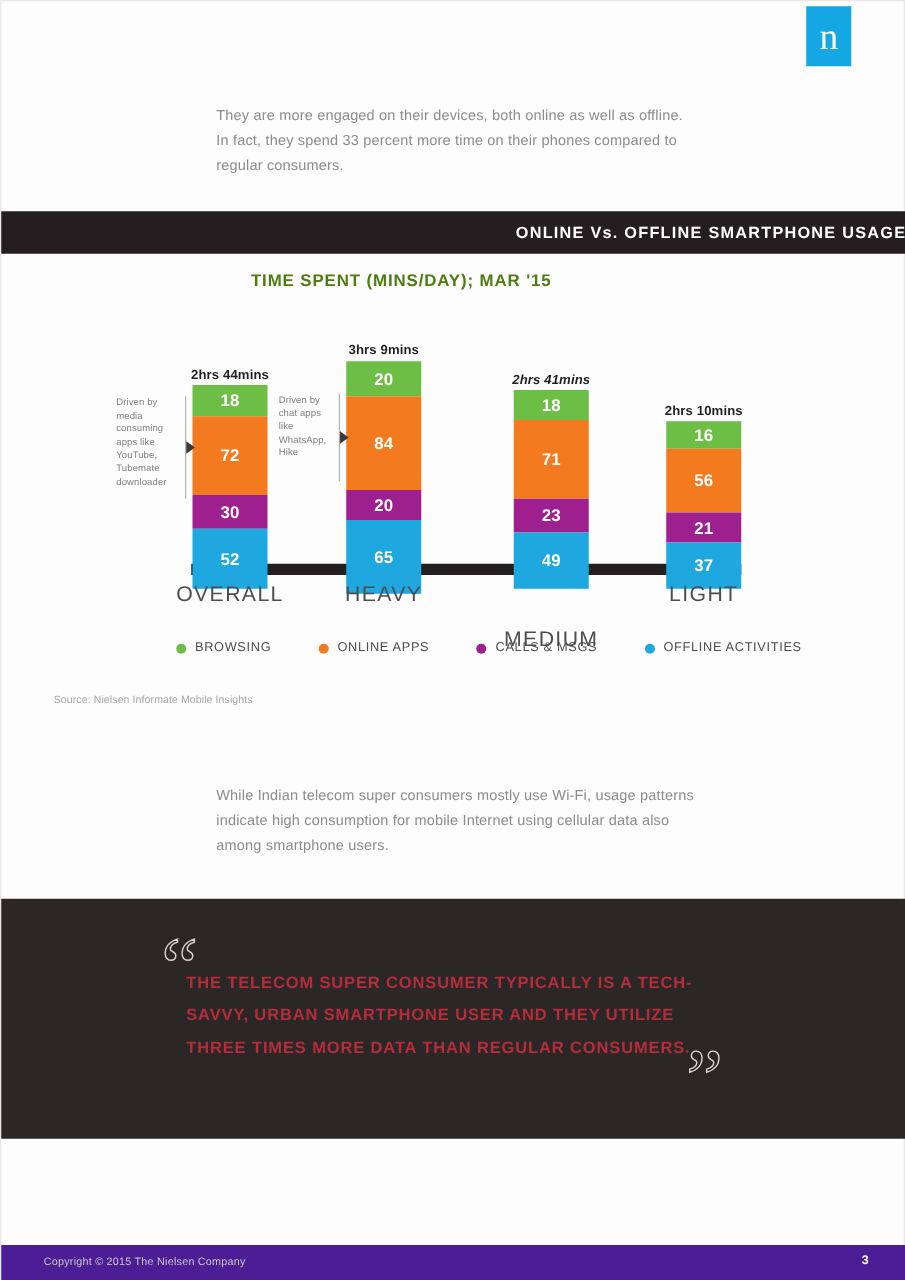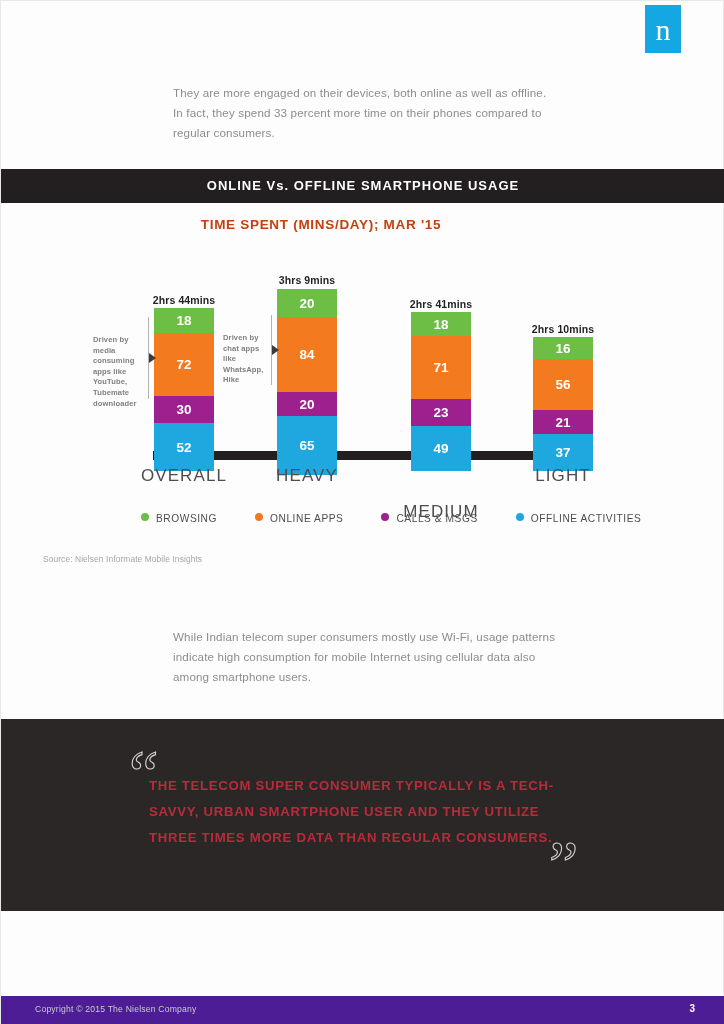--- a/index.html
+++ b/index.html
@@ -32,27 +32,27 @@
     letter-spacing:.15px;
   }
 
   
   .band{
     position:absolute;left:0;width:724px;background:#231f20;
   }
   .band-title{
     top:168px;height:34px;
     color:#ffffff;font-size:13px;font-weight:bold;
-    letter-spacing:1.0px;text-align:center;line-height:34px;
+    letter-spacing:1.0px;text-align:right;line-height:34px;
   }
 
   
   .chart-title{
     position:absolute;left:0;top:216px;width:640px;text-align:center;
-    font-size:13.5px;font-weight:bold;color:#c2410c;letter-spacing:.7px;
+    font-size:13.5px;font-weight:bold;color:#4d7c0f;letter-spacing:.7px;
   }
   .chart{
     position:absolute;left:0;top:0;width:724px;height:1024px;
     pointer-events:none;
   }
   .chart > *{pointer-events:auto;}
 
   .bar{position:absolute;width:60px;}
   .seg{
     position:relative;width:100%;
@@ -74,38 +74,38 @@
     font-size:17px;color:#4d4d4d;letter-spacing:1.1px;
   }
   .axis-base{
     position:absolute;left:152px;top:450px;width:440px;height:9px;
     background:#231f20;
   }
 
   
   .callout{position:absolute;}
   .callout .ctext{
-    position:absolute;top:18px;left:0;
-    font-size:7.6px;line-height:10.6px;color:#808080;letter-spacing:.1px;font-weight:bold;
+    position:absolute;top:0;left:0;
+    font-size:7.6px;line-height:10.6px;color:#808080;letter-spacing:.1px;
   }
   .callout .cline{
     position:absolute;width:1px;background:#b3b3b3;
   }
   .callout .carrow{
     position:absolute;width:0;height:0;
     border-top:5px solid transparent;border-bottom:5px solid transparent;
     border-left:7px solid #3b3b3b;
   }
 
   
   .legend{
     position:absolute;left:128px;top:512px;width:470px;
     display:flex;align-items:center;
   }
-  .legend-item{display:flex;align-items:flex-start;margin-right:26px;padding-left:12px;}
+  .legend-item{display:flex;align-items:center;margin-right:26px;padding-left:12px;}
   .legend-dot{
     width:8px;height:8px;border-radius:50%;margin-right:7px;flex:0 0 auto;
   }
   .legend-text{
     font-size:10.2px;color:#4d4d4d;letter-spacing:.55px;white-space:nowrap;
   }
 
   .source{
     position:absolute;left:42px;top:553px;
     font-size:8.4px;color:#a5a5a5;letter-spacing:.1px;
@@ -178,21 +178,21 @@
 
     <div class="bar-total" style="left:236px;top:273px;">3hrs 9mins</div>
     <div class="bar" style="left:276px;top:288px;">
       <div class="seg browsing" style="height:28px;">20</div>
       <div class="seg apps" style="height:75px;">84</div>
       <div class="seg calls" style="height:24px;">20</div>
       <div class="seg offline" style="height:59px;">65</div>
     </div>
     <div class="cat-label" style="left:236px;top:465px;">HEAVY</div>
 
-    <div class="bar-total" style="left:370px;top:297px;">2hrs 41mins</div>
+    <div class="bar-total" style="left:370px;top:297px;font-style:italic;">2hrs 41mins</div>
     <div class="bar" style="left:410px;top:311px;">
       <div class="seg browsing" style="height:24px;">18</div>
       <div class="seg apps" style="height:63px;">71</div>
       <div class="seg calls" style="height:27px;">23</div>
       <div class="seg offline" style="height:45px;">49</div>
     </div>
     <div class="cat-label" style="left:370px;top:465px;margin-top:36px;">MEDIUM</div>
 
     <div class="bar-total" style="left:492px;top:322px;">2hrs 10mins</div>
     <div class="bar" style="left:532px;top:336px;">

